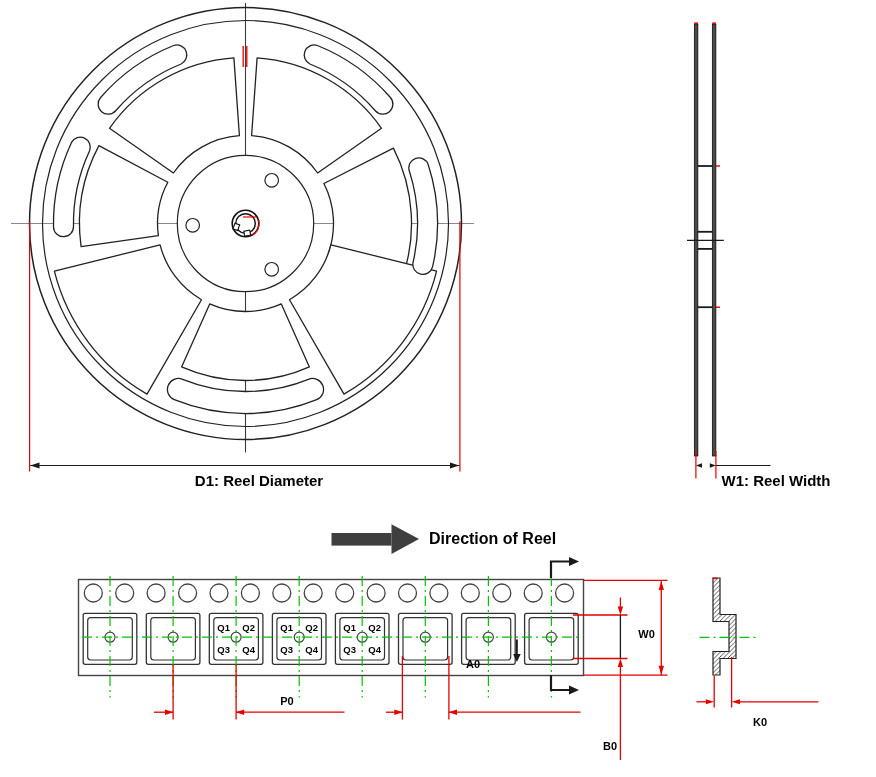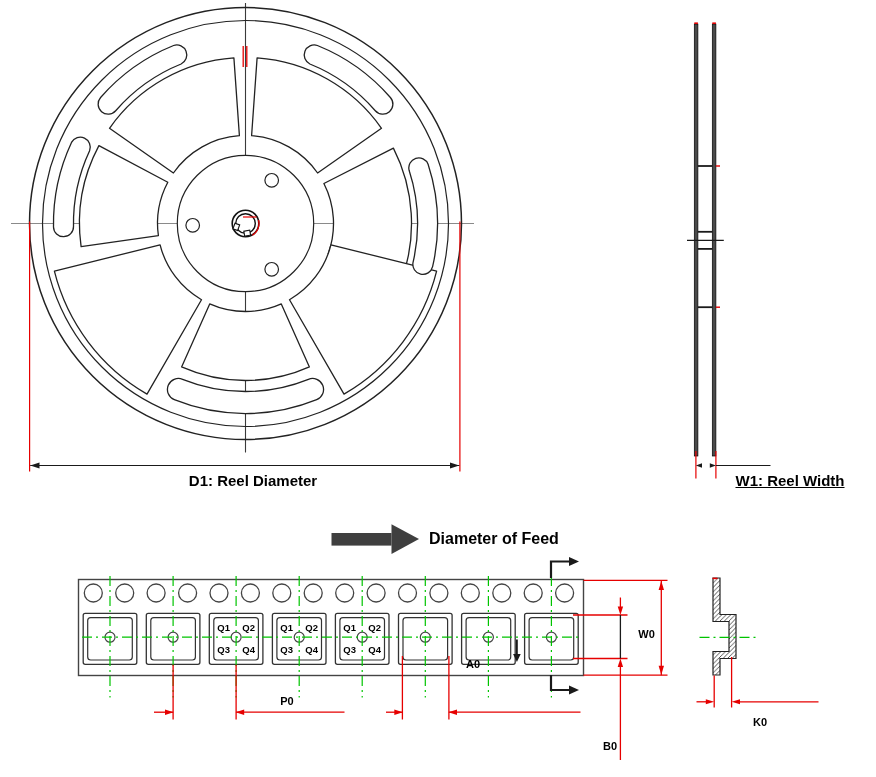--- a/index.html
+++ b/index.html
@@ -1,20 +1,20 @@
 <!DOCTYPE html>
 <html><head>
 <meta charset="utf-8">
 <style>
   html,body{margin:0;padding:0;background:#fff;}
   .canvas{position:relative;width:876px;height:777px;background:#ffffff;overflow:hidden;
           font-family:"Liberation Sans",sans-serif;}
   .canvas svg{position:absolute;left:0;top:0;}
   .lbl{position:absolute;font-weight:bold;color:#000;white-space:nowrap;line-height:1.1;}
-  .lbl.big{font-size:15px;}
+  .lbl.big{font-size:15px;margin-left:6px;}
   .lbl.feed{font-size:16px;}
   .lbl.dim{font-size:11px;}
   .ctr{transform:translateX(-50%);}
   
   .k{stroke:#1a1a1a;fill:none;}
   .r{stroke:#e60000;fill:none;}
   .g{stroke:#00c400;fill:none;stroke-dasharray:10 4 2 4;}
   .thin{stroke-width:1.2;}
 </style>
 </head>
@@ -254,21 +254,21 @@
       <line x1="731.6" y1="657" x2="731.6" y2="707.5" class="r" stroke-width="1.3"></line>
       <line x1="696.5" y1="701.8" x2="706.5" y2="701.8" class="r" stroke-width="1.3"></line>
       <line x1="740" y1="701.8" x2="818.5" y2="701.8" class="r" stroke-width="1.3"></line>
       <polygon points="714.2,701.8 705.8,699.3 705.8,704.3" fill="#e60000"></polygon>
       <polygon points="731.6,701.8 740,699.3 740,704.3" fill="#e60000"></polygon>
     </g>
   </g>
 </svg>
 
 <div class="lbl big ctr" style="left:253px;top:472.5px;">D1: Reel Diameter</div>
-<div class="lbl big ctr" style="left:790px;top:472.5px;text-decoration:underline;">W1: Reel Width</div>
-<div class="lbl feed" style="left:429px;top:530px;">Diameter of Feed</div>
+<div class="lbl big ctr" style="left:770px;top:472.5px;">W1: Reel Width</div>
+<div class="lbl feed" style="left:429px;top:530px;">Direction of Reel</div>
 <div class="lbl dim ctr" style="left:287px;top:695px;">P0</div>
 <div class="lbl dim ctr" style="left:473px;top:658px;">A0</div>
 <div class="lbl dim ctr" style="left:646.5px;top:628px;">W0</div>
 <div class="lbl dim ctr" style="left:610px;top:720px;margin-top:20px;">B0</div>
 <div class="lbl dim ctr" style="left:760px;top:716px;">K0</div>
 
 </div>
 
 </body></html>

